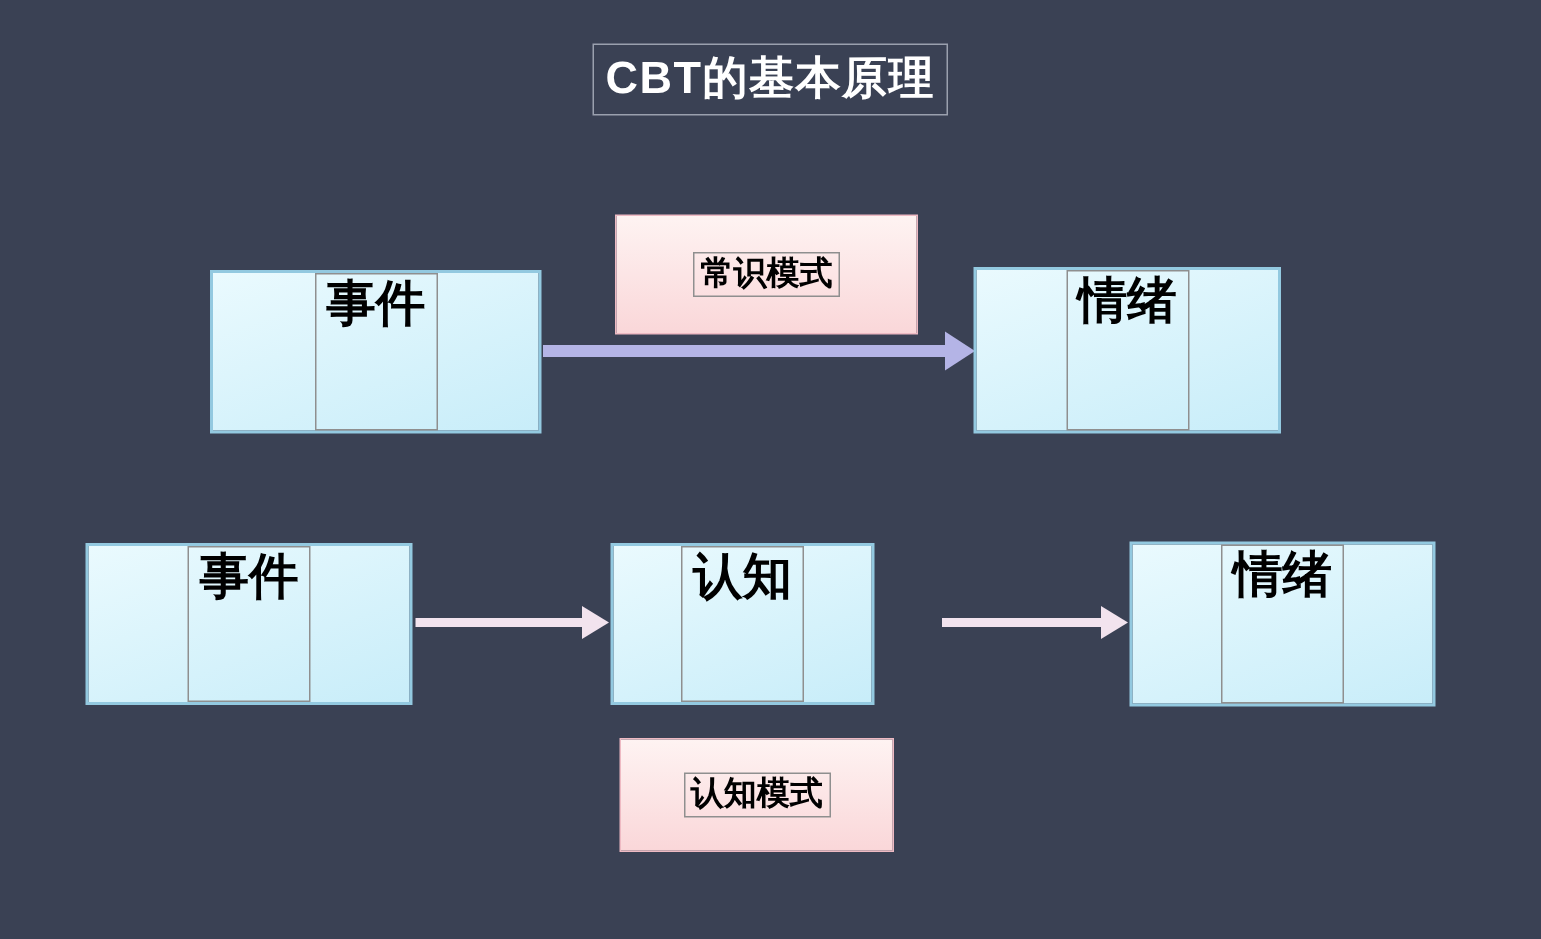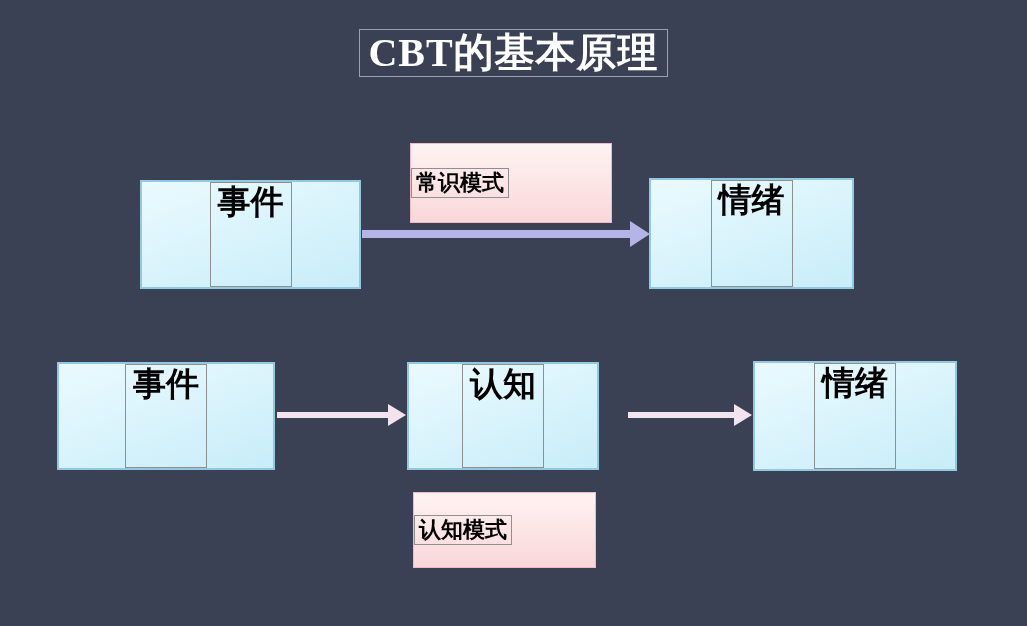--- a/index.html
+++ b/index.html
@@ -20,23 +20,23 @@
   
   .title-wrap {
     position: absolute;
     left: 0;
     right: 0;
     top: 29px;
     text-align: center;
   }
   .title {
     display: inline-block;
-    font-family: Liberation Serif, serif;
+    font-family: Liberation Sans, sans-serif;
     font-weight: bold;
-    font-size: 40px;
+    font-size: 30px;
     line-height: 46px;
     color: var(--title-text, #ffffff);
     border: 1px solid #9aa0ae;
     padding: 0 8px;
     letter-spacing: 1px;
   }
 
   
   .node {
     position: absolute;
@@ -52,34 +52,34 @@
     font-weight: bold;
     font-size: 33px;
     line-height: 1.1;
     color: var(--node-text, #000000);
     border: 1px solid #8f8f8f;
     padding: 1px 7px;
   }
   .node-event-top     { left: 140px; top: 180px; width: 221px; height: 109px; }
   .node-emotion-top   { left: 649px; top: 178px; width: 205px; height: 111px; }
   .node-event-bottom  { left:  57px; top: 362px; width: 218px; height: 108px; }
-  .node-cognition     { left: 407px; top: 362px; width: 192px; height: 108px; }
+  .node-cognition     { left: 407px; top: 362px; width: 176px; height: 108px; }
   .node-emotion-bottom{ left: 753px; top: 361px; width: 204px; height: 110px; }
 
   
   .model-box {
     position: absolute;
     background: linear-gradient(180deg,
       var(--label-fill-top, #fef3f2) 0%,
       var(--label-fill-bottom, #fad7d9) 100%);
     border: 1px solid var(--label-border, #eebac3);
     box-sizing: border-box;
     display: flex;
     align-items: center;
-    justify-content: flex-start;
+    justify-content: center;
   }
   .model-label {
     font-weight: bold;
     font-size: 22px;
     line-height: 1.15;
     color: var(--node-text, #000000);
     border: 1px solid #8f8f8f;
     padding: 1px 4px;
   }
   .model-box-top    { left: 410px; top: 143px; width: 202px; height: 80px; }

